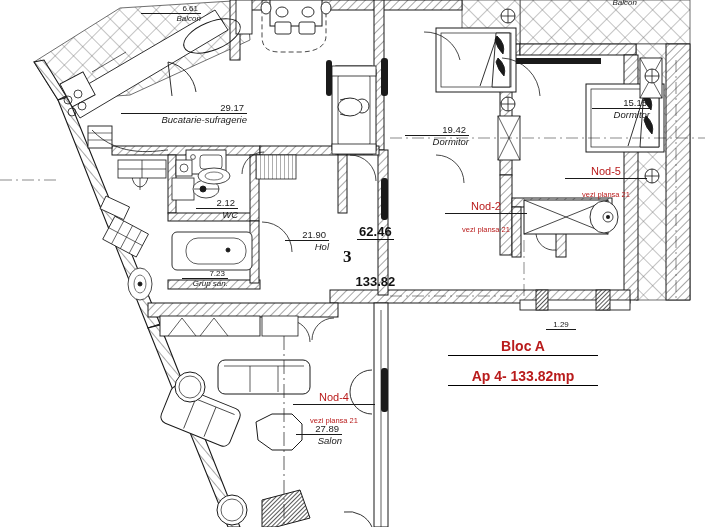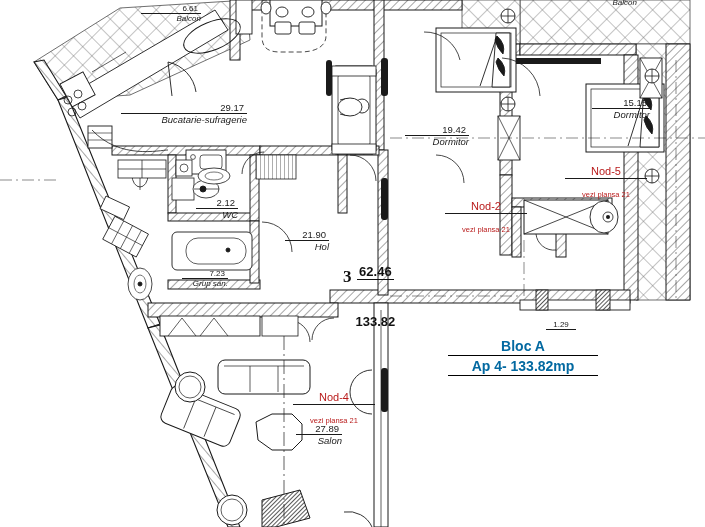--- a/index.html
+++ b/index.html
@@ -12,25 +12,25 @@
   .room{font-size:9.5px;}
   .room .num{font-size:9.5px;}
   .tiny{font-size:8px;}
   .tiny .num{font-size:8px;}
   .nod{position:absolute;text-align:center;color:#b91c1c;line-height:1.05;white-space:nowrap;}
   .nod .t{display:block;font-size:11px;border-bottom:1.1px solid #1a1a1a;padding:0 4px 0 4px;}
   .nod .s{display:block;font-size:7.5px;padding-top:12px;}
   .central{position:absolute;display:flex;align-items:center;gap:4px;color:#111;}
   .central .big{font-size:17px;font-weight:bold;font-family:"Liberation Serif",serif;}
   .central .frac{display:flex;flex-direction:column;align-items:center;font-size:13px;font-weight:bold;}
-  .central .frac .a{border-bottom:1.4px solid #111;padding:0 2px;margin-top:40px;}
+  .central .frac .a{border-bottom:1.4px solid #111;padding:0 2px;}
   .central .frac .b{padding-top:1px;margin-top:33px;}
-  .title{position:absolute;text-align:center;color:#0369a1;font-weight:bold;}
+  .title{position:absolute;text-align:center;color:#b91c1c;font-weight:bold;}
   .title .l1{display:block;font-size:14px;border-bottom:1.6px solid #000;padding:0 8px 1px 8px;}
-  .title .l2{display:block;font-size:14px;border-bottom:1.6px solid #000;padding:1px 4px 1px 4px;margin-top:1px;}
+  .title .l2{display:block;font-size:14px;border-bottom:1.6px solid #000;padding:1px 4px 1px 4px;margin-top:11px;}
   .solo{position:absolute;font-size:8px;color:#1a1a1a;text-align:center;}
   .solo span{display:block;border-bottom:1px solid #1a1a1a;padding:0 2px;margin-top:44px;}
 </style>
 </head>
 <body>
 
 <div id="plan">
 
   <svg width="705" height="527" viewBox="0 0 705 527">
     <defs>

